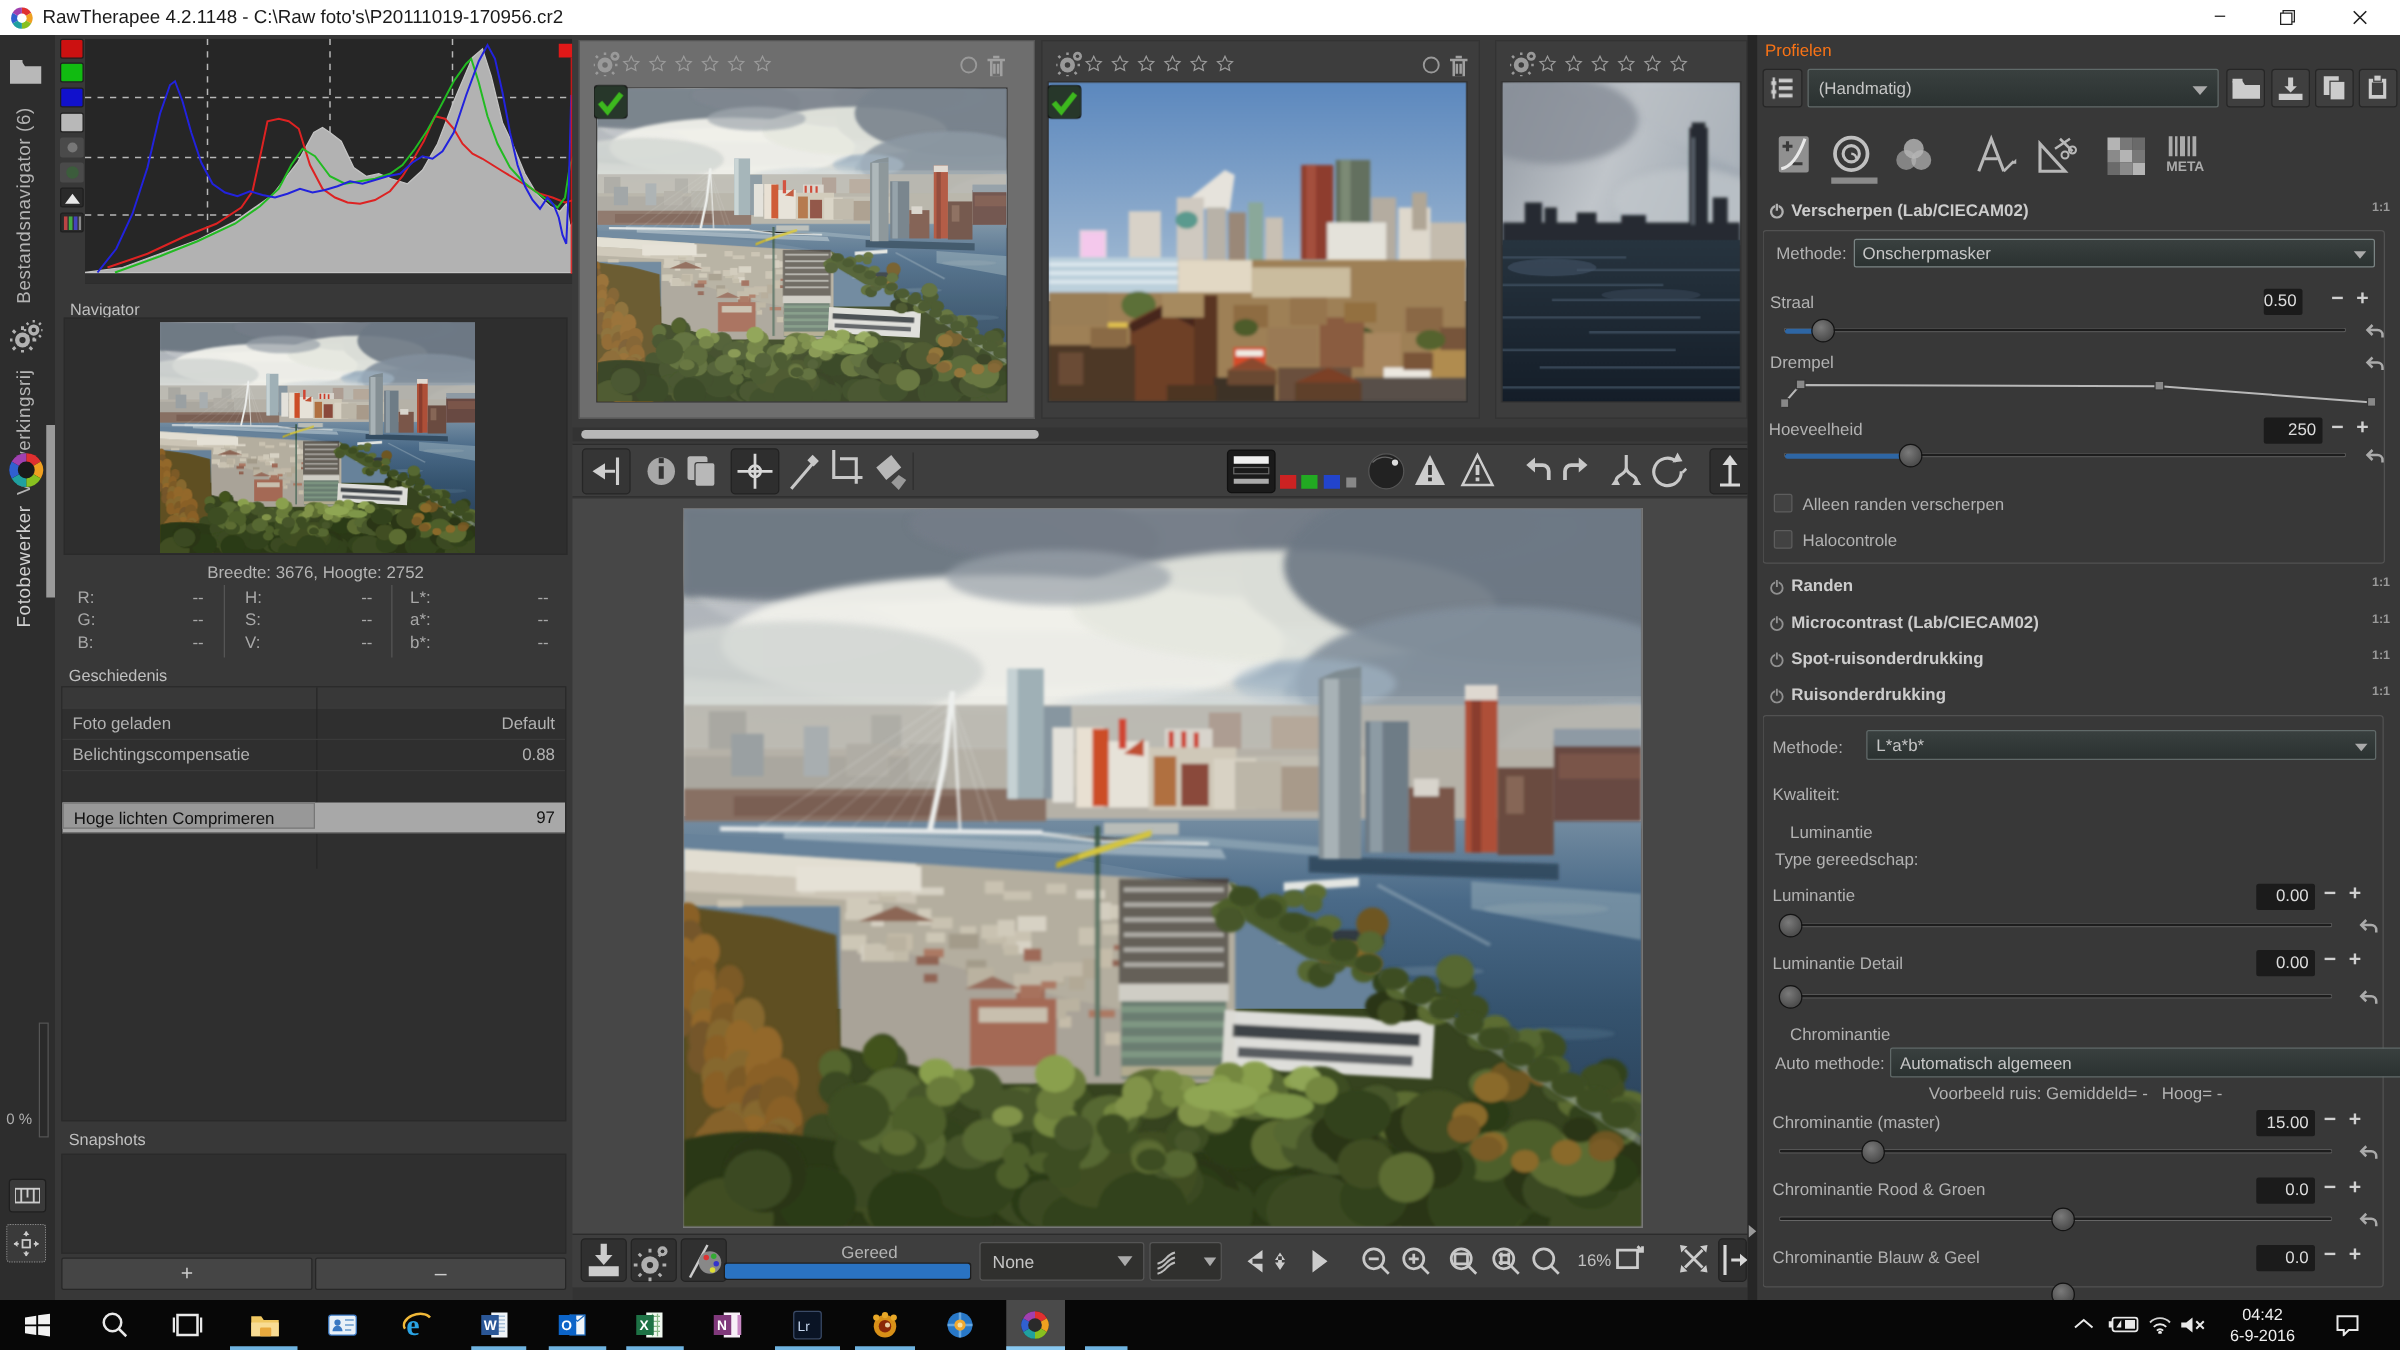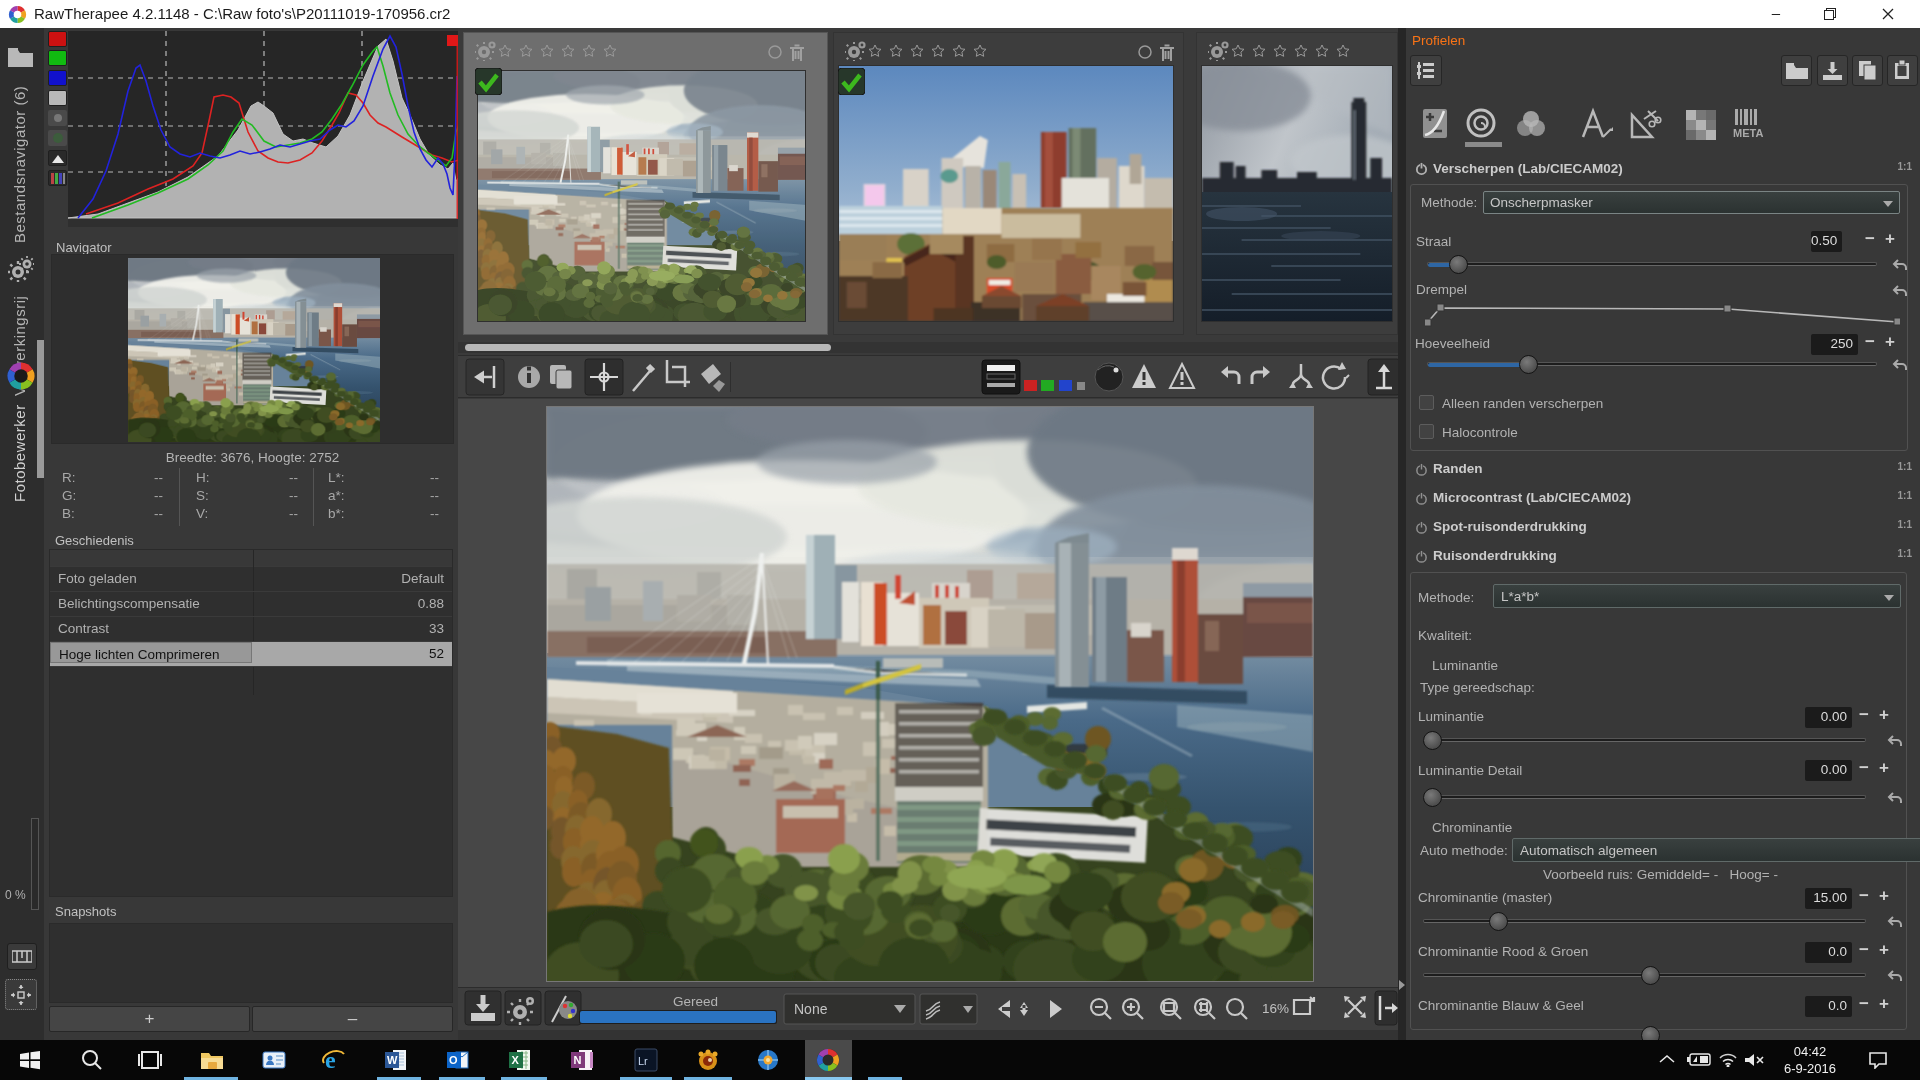--- a/index.html
+++ b/index.html
@@ -914,27 +914,23 @@
 <div class="hrow" style="top:0;height:17px;background:#383838"></div>
 <div class="abs" style="left:203px;top:0;width:1px;height:145px;background:#262626"></div>
 <div class="hrow" style="top:17px">
             <span class="hcell1">Foto geladen</span>
             <span class="hcell2">Default</span>
           </div>
 <div class="hrow" style="top:42px">
             <span class="hcell1">Belichtingscompensatie</span>
             <span class="hcell2">0.88</span>
           </div>
-<div class="hrow" style="top:67px">
-            <span class="hcell1">Contrast</span>
-            <span class="hcell2">33</span>
-          </div>
 <div class="hrow" style="top:92px;background:#a8a8a8;color:#111">
             <span class="hcell1" style="right:200px;background:#989898;left:0;top:0;height:21px;padding:4px 0 0 8px;border:1px solid #777">Hoge lichten Comprimeren</span>
-            <span class="hcell2">52</span>
+            <span class="hcell2">97</span>
           </div>
 </div>
 <div class="abs" id="snaplabel">Snapshots</div>
 <div class="abs" id="snapbox"></div>
 <div class="abs snapbtn" style="left:5px;width:201px">+</div>
 <div class="abs snapbtn" style="left:208px;width:201px">–</div>
 </div>
 
 <div class="abs" id="center">
 <div class="abs" id="film">
@@ -1183,20 +1179,24 @@
 <svg class="abs" style="left:10px;top:33px" width="20" height="19">
           <path d="M3 1v17" stroke="#ccc" stroke-width="2"></path>
           <g fill="#ccc">
             <rect x="7" y="2" width="11" height="3"></rect>
             <rect x="7" y="8" width="11" height="3"></rect>
             <rect x="7" y="14" width="11" height="3"></rect>
           </g>
           <rect x="1" y="4" width="4" height="3" fill="#ccc"></rect>
           <rect x="1" y="11" width="4" height="3" fill="#ccc"></rect>
         </svg>
+<div class="ddown" style="left:40px;top:27px;width:329px;height:31px">
+          <span style="position:absolute;left:8px;top:7px">(Handmatig)</span>
+          <span class="ddarrow" style="border-left-width:6px;border-right-width:6px;border-top-width:7px;right:8px"></span>
+        </div>
 <div class="abs" style="left:375px;top:27px;width:31px;height:31px;background:#3f3f3f;border:1px solid #262626;border-radius:3px"></div>
 <svg class="abs" style="left:379px;top:33px" width="24" height="19">
           <path d="M1 4h8l2 3h12v11h-22z" fill="#ccc"></path>
           <rect x="1" y="2" width="8" height="3" fill="#ccc"></rect>
         </svg>
 <div class="abs" style="left:411px;top:27px;width:31px;height:31px;background:#3f3f3f;border:1px solid #262626;border-radius:3px"></div>
 <svg class="abs" style="left:415px;top:32px" width="24" height="21">
           <rect x="2" y="15" width="19" height="5" fill="#ccc"></rect>
           <path d="M11.5 2v8" stroke="#ccc" stroke-width="4"></path>
           <path d="M11.5 14l-5-5h10z" fill="#ccc"></path>

